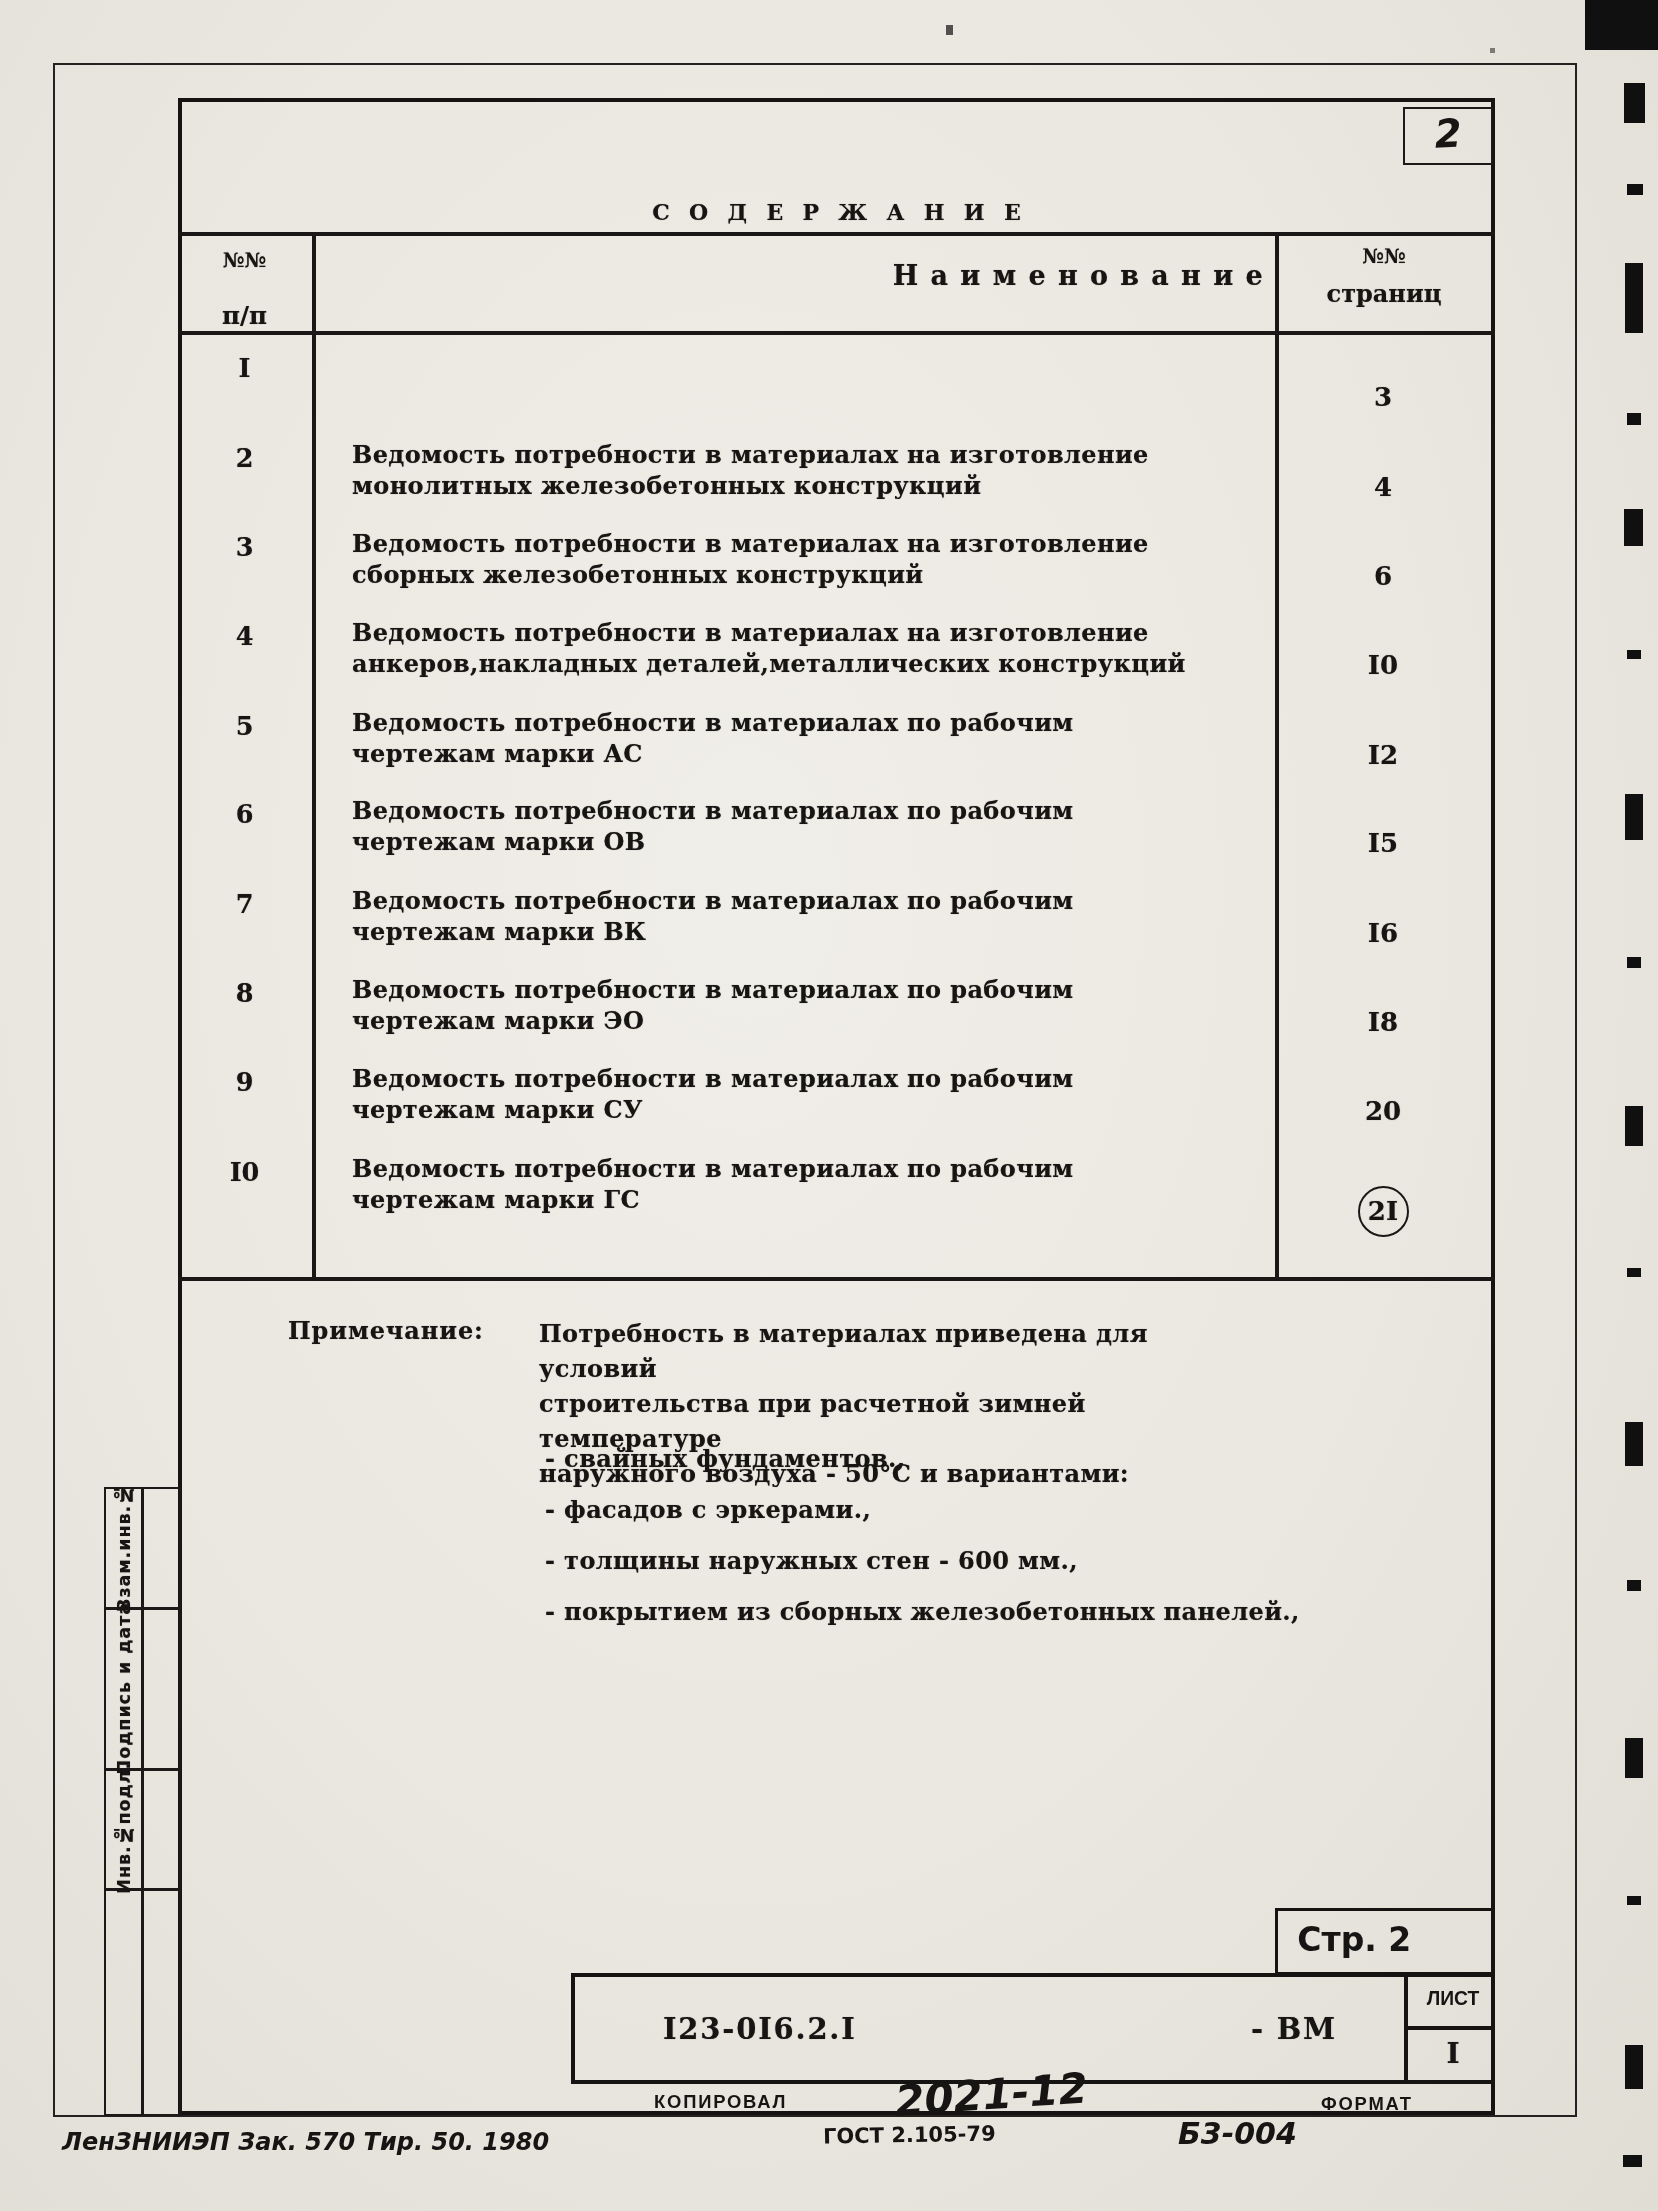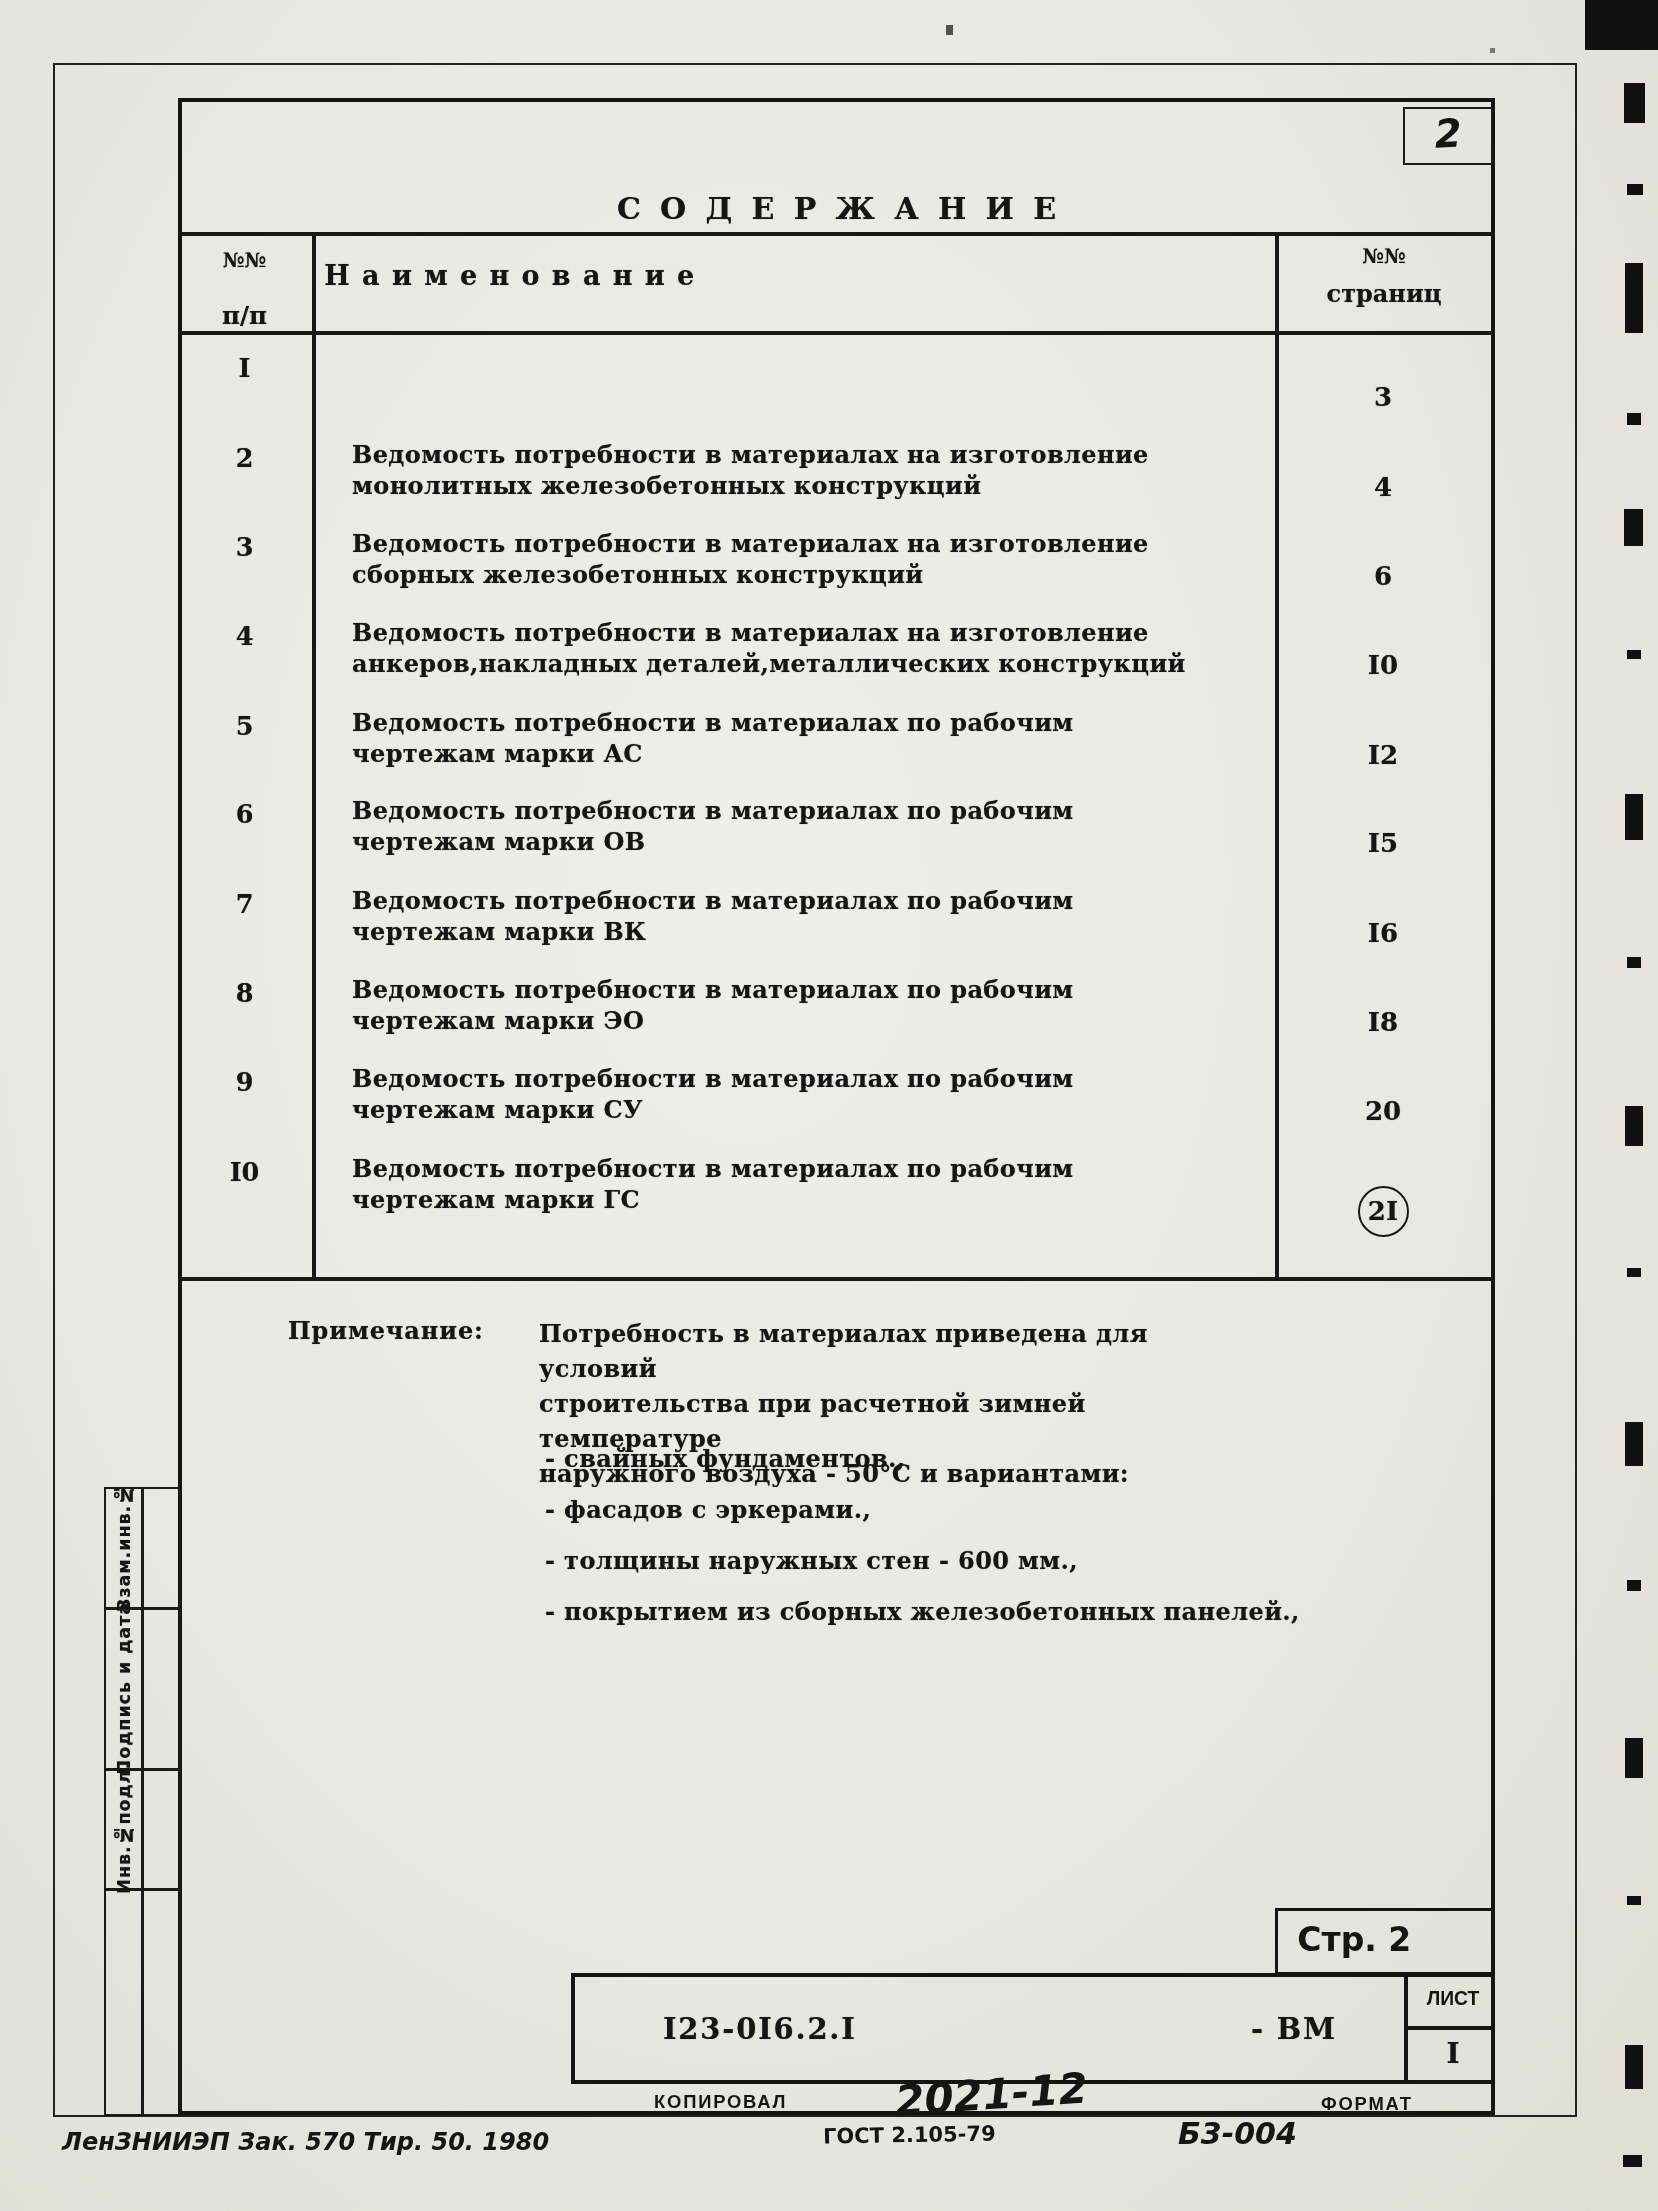--- a/index.html
+++ b/index.html
@@ -14,33 +14,33 @@
   .hline{position:absolute;background:#1a1816;height:3.5px;}
   .vline{position:absolute;background:#1a1816;width:3.5px;}
 
   .border-outer{position:absolute;left:53px;top:63px;width:1524px;height:2054px;border:2.6px solid #242220;}
   .frame{position:absolute;left:178px;top:98px;width:1317px;height:2017px;border:4.4px solid #161412;}
 
   .corner-box{position:absolute;left:1403px;top:107px;width:90px;height:58px;border:2.6px solid #1c1a18;}
   .corner-box .num{position:absolute;left:0;top:1.8px;width:100%;text-align:center;
     font-family:"DejaVu Sans",sans-serif;font-style:italic;font-weight:bold;font-size:39px;transform:rotate(-3deg);}
 
-  .doc-title{position:absolute;left:178px;top:191px;width:1317px;text-align:center;
-    font-size:30px;letter-spacing:19.3px;text-indent:19.3px;}
+  .doc-title{position:absolute;left:178px;top:199px;width:1317px;text-align:center;
+    font-size:22px;letter-spacing:19.3px;text-indent:19.3px;}
 
   
   .t-top{left:178px;top:232px;width:1317px;}
   .t-headbottom{left:178px;top:331px;width:1317px;}
   .t-bottom{left:178px;top:1277px;width:1317px;}
   .t-v1{left:312px;top:232px;height:1049px;}
   .t-v2{left:1275px;top:232px;height:1049px;}
 
   .th-c1a{left:178px;top:248px;width:133px;text-align:center;font-size:20px;}
   .th-c1b{left:178px;top:301px;width:133px;text-align:center;font-size:24.6px;}
-  .th-c2{left:312px;top:260px;width:963px;text-align:left;font-size:27px;letter-spacing:12.3px;text-indent:12.3px;}
+  .th-c2{left:312px;top:260px;width:963px;text-align:right;font-size:27px;letter-spacing:12.3px;text-indent:12.3px;}
   .th-c3a{left:1275px;top:244px;width:218px;text-align:center;font-size:20px;}
   .th-c3b{left:1275px;top:279px;width:218px;text-align:center;font-size:24px;}
 
   .trow{position:absolute;left:178px;width:1317px;height:89px;}
   .trow .num{position:absolute;left:0;top:3.5px;width:133px;text-align:center;font-size:25.5px;}
   .trow .nm{position:absolute;left:174px;top:0;width:1080px;font-size:24px;line-height:31px;
     white-space:pre-line;letter-spacing:0.4px;}
   .trow .pg{position:absolute;left:1096px;top:33px;width:218px;text-align:center;font-size:26px;}
   .circled{display:inline-block;width:51px;height:51px;line-height:46px;border:2.6px solid #1a1816;border-radius:50%;}
 

